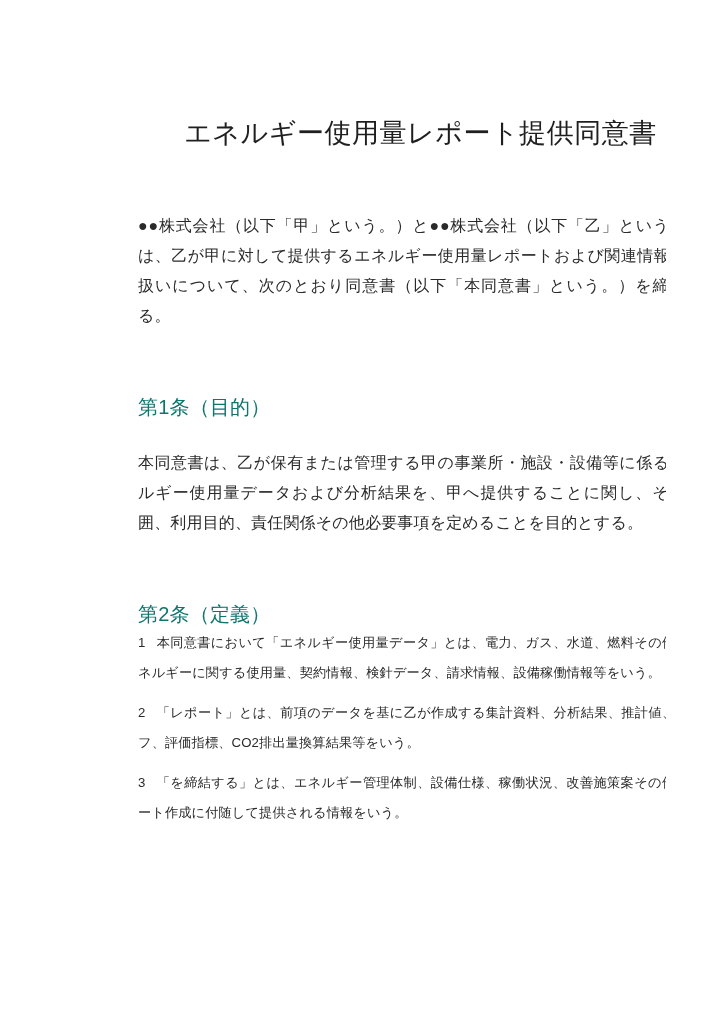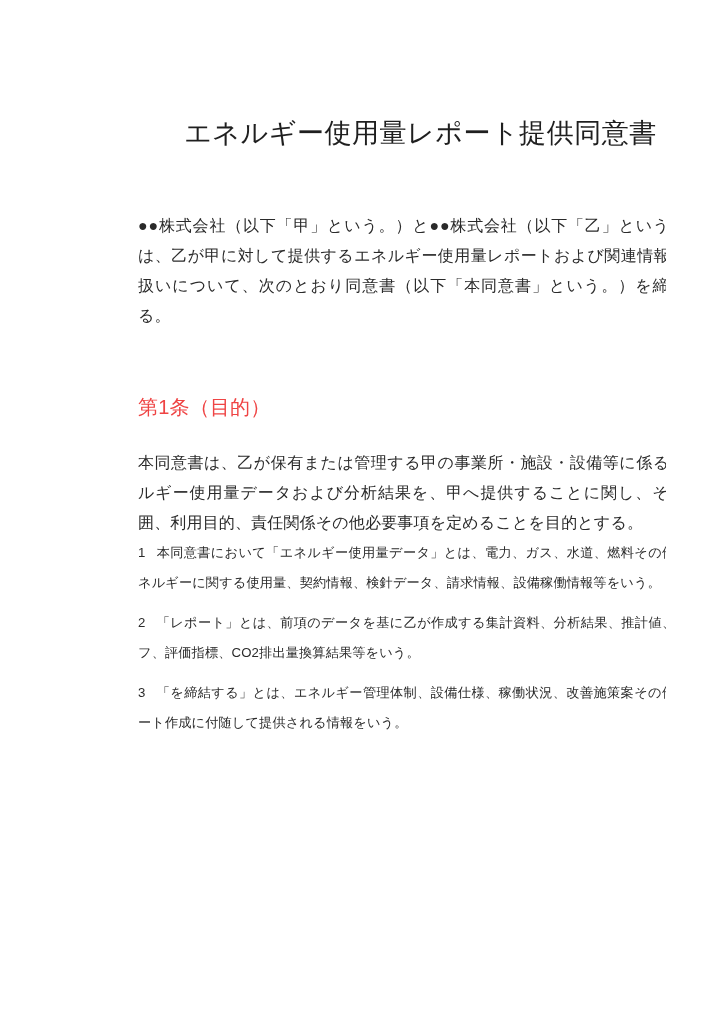--- a/index.html
+++ b/index.html
@@ -62,21 +62,21 @@
   }
 
   
   .section-heading {
     margin: 0;
     padding: 0;
     font-size: 20px;
     font-weight: 400;
     line-height: 1.4;
     letter-spacing: 0.01em;
-    color: #ef4444;
+    color: #0f766e;
     margin-top: 62px;
   }
 
   .section-body {
     margin-top: 27px;
   }
 
   
   .clause-list {
     margin: 0;
@@ -118,20 +118,21 @@
 <div class="page">
   <div class="content">
 
     <h1 class="doc-title">エネルギー使用量レポート提供同意書</h1>
 
     <p class="para intro">●●株式会社（以下「甲」という。）と●●株式会社（以下「乙」という。）は、乙が甲に対して提供するエネルギー使用量レポートおよび関連情報の取扱いについて、次のとおり同意書（以下「本同意書」という。）を締結する。</p>
 
     <h2 class="section-heading">第1条（目的）</h2>
     <p class="para section-body">本同意書は、乙が保有または管理する甲の事業所・施設・設備等に係るエネルギー使用量データおよび分析結果を、甲へ提供することに関し、その範囲、利用目的、責任関係その他必要事項を定めることを目的とする。</p>
 
+    <h2 class="section-heading">第2条（定義）</h2>
     <ul class="clause-list section-body">
       <li class="clause-item">
         <span class="clause-num">1</span><span class="clause-gap"></span><span class="clause-text">本同意書において「エネルギー使用量データ」とは、電力、ガス、水道、燃料その他のエネルギーに関する使用量、契約情報、検針データ、請求情報、設備稼働情報等をいう。</span>
       </li>
       <li class="clause-item">
         <span class="clause-num">2</span><span class="clause-gap"></span><span class="clause-text">「レポート」とは、前項のデータを基に乙が作成する集計資料、分析結果、推計値、グラフ、評価指標、CO2排出量換算結果等をいう。</span>
       </li>
       <li class="clause-item">
         <span class="clause-num">3</span><span class="clause-gap"></span><span class="clause-text">「を締結する」とは、エネルギー管理体制、設備仕様、稼働状況、改善施策案その他レポート作成に付随して提供される情報をいう。</span>
       </li>

